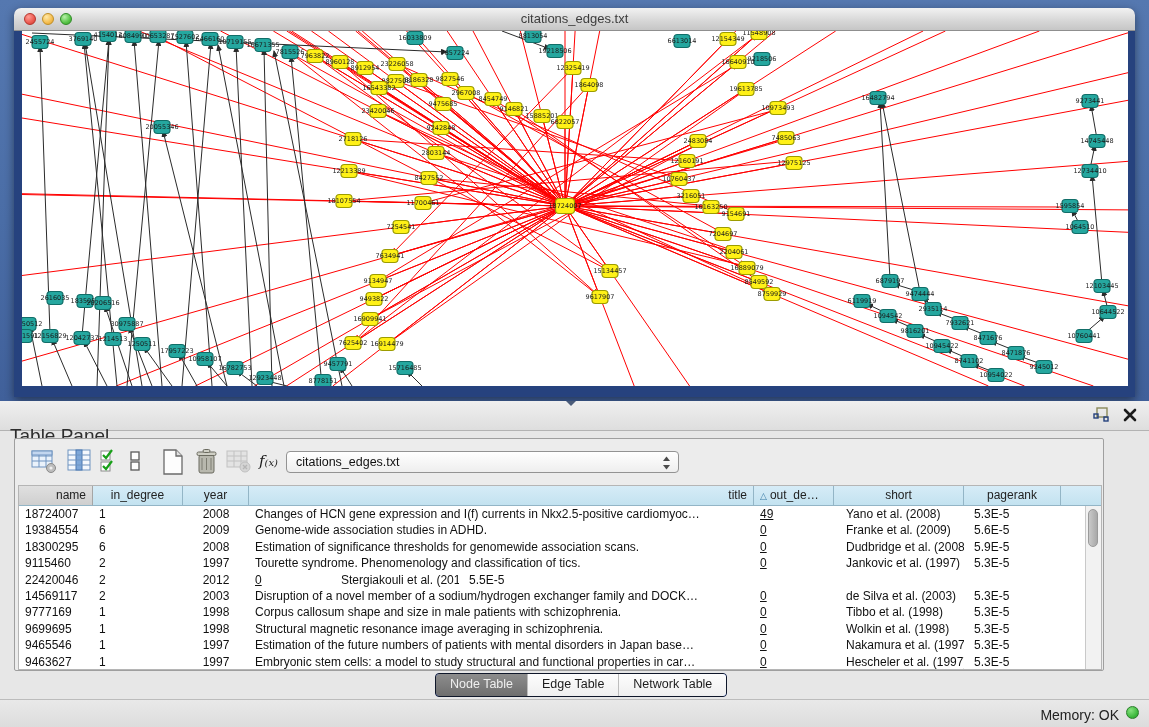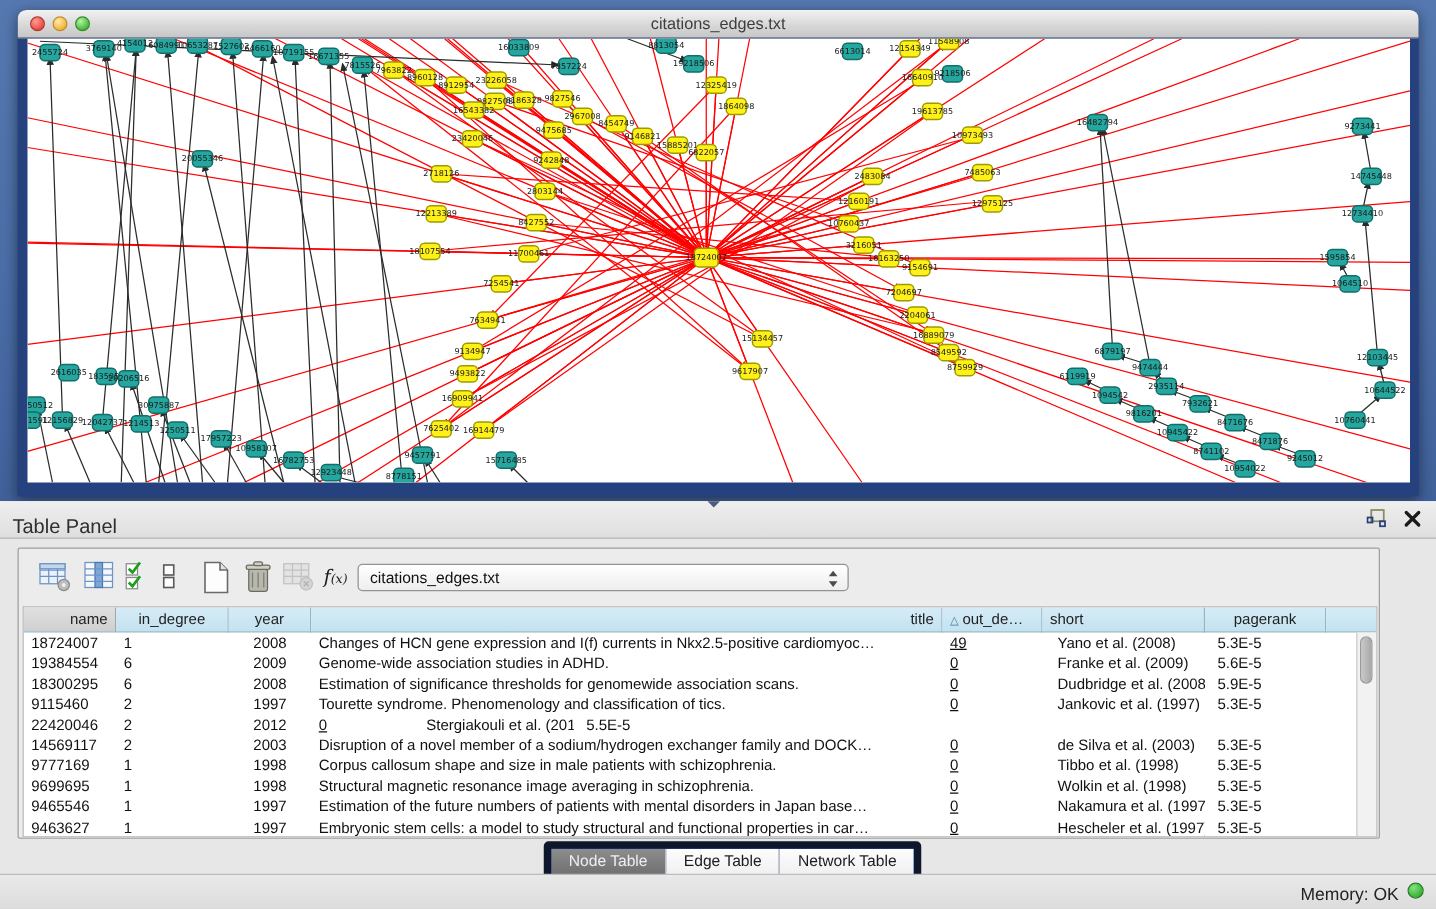--- a/index.html
+++ b/index.html
@@ -21,21 +21,21 @@
   .light.red{background:radial-gradient(circle at 35% 30%,#ff9c94,#ec5a50 60%,#c93b31);border:1px solid #b5342c;}
   .light.yellow{background:radial-gradient(circle at 35% 30%,#ffe9a8,#f5bd4f 60%,#d99a2b);border:1px solid #c08f26;}
   .light.green{background:radial-gradient(circle at 35% 30%,#b7f0a8,#57c447 60%,#3a9e2e);border:1px solid #2f8c26;}
   .net-canvas{position:absolute;left:8px;top:23px;width:1106px;height:355px;background:#ffffff;overflow:hidden;}
   svg text{font-family:"DejaVu Sans",sans-serif;}
   
   .panel{position:absolute;left:0;top:401px;width:1149px;height:326px;background:#e7e7e7;}
   .panel-header{position:absolute;left:0;top:0;width:100%;height:29px;
                 background:linear-gradient(180deg,#efefef,#dedede);
                 border-bottom:1px solid #b3b3b3;}
-  .panel-title{position:absolute;left:10px;top:12px;font-size:16px;color:#2e2e2e;}
+  .panel-title{position:absolute;left:10px;top:24px;font-size:19px;color:#2e2e2e;}
   .splitter-handle{position:absolute;left:566px;top:0px;width:0;height:0;
                    border-left:5px solid transparent;border-right:5px solid transparent;
                    border-top:5px solid #4b5c7a;}
   .panel-header-icons{position:absolute;right:12px;top:6px;display:flex;gap:14px;align-items:center;}
   .content-box{position:absolute;left:14px;top:37px;width:1090px;height:233px;
                background:#ececec;border:1px solid #9f9f9f;border-radius:2px;box-sizing:border-box;}
   .toolbar{position:absolute;left:0;top:0;width:100%;height:46px;}
   .tool{position:absolute;top:9px;cursor:default;}
   .combo{position:absolute;left:271px;top:12px;width:393px;height:22px;box-sizing:border-box;
          background:linear-gradient(180deg,#ffffff,#eeeeee);border:1px solid #939393;border-radius:4px;}
@@ -49,28 +49,28 @@
       font-size:12px;color:#222;line-height:19px;padding:0 6px;white-space:nowrap;overflow:hidden;}
   .th.first{background:linear-gradient(180deg,#e0e0e0,#cfcfcf);border-right:1px solid #a5a5a5;}
   .sort-tri{color:#3a7ca6;font-size:9px;margin-right:3px;}
   .tbody{position:absolute;left:0;top:20px;right:15px;bottom:0;overflow:hidden;}
   .trow{display:flex;height:16.4px;}
   .td{box-sizing:border-box;font-size:12px;color:#111;line-height:16px;
       padding:0 6px;white-space:nowrap;overflow:hidden;}
   .c0{width:74px;} .c1{width:90px;} .c2{width:66px;text-align:center;} .c3{width:505px;}
   .c4{width:80px;text-decoration:underline;} .c5{width:130px;padding-left:12px;} .c6{width:97px;padding-left:10px;}
   .h0{width:74px;text-align:right;} .h1{width:90px;text-align:center;} .h2{width:66px;text-align:center;}
-  .h3{width:505px;text-align:right;} .h4{width:80px;text-align:left;} .h5{width:130px;text-align:left;}
+  .h3{width:505px;text-align:right;} .h4{width:80px;text-align:left;} .h5{width:130px;text-align:center;}
   .h6{width:97px;text-align:center;} .h7{flex:1;border-right:none;}
   .vscroll{position:absolute;right:0;top:20px;bottom:0;width:15px;background:#f2f2f2;border-left:1px solid #c9c9c9;}
   .vthumb{position:absolute;left:2px;top:3px;width:10px;height:38px;border-radius:6px;
           background:linear-gradient(90deg,#c9c9c9,#a8a8a8);border:1px solid #9a9a9a;box-sizing:border-box;}
   
   .tabstrip{position:absolute;left:435px;top:272px;height:22px;display:flex;
-            border:6px solid #0f172a;border-radius:4px;overflow:hidden;background:#1d4ed8;}
+            border:1px solid #0f172a;border-radius:4px;overflow:hidden;background:#1d4ed8;}
   .tabbtn{height:22px;line-height:21px;font-size:12.5px;padding:0 14px;color:#1c1c1c;
           border-right:1px solid #bdbdbd;background:linear-gradient(180deg,#fdfdfd,#efefef);}
   .tabbtn:last-child{border-right:none;}
   .tabbtn.sel{background:linear-gradient(180deg,#8d8d8d,#6e6e6e);color:#efefef;}
   
   .statusbar{position:absolute;left:0;top:298px;width:100%;height:28px;
              background:linear-gradient(180deg,#e9e9e9,#dcdcdc);border-top:1px solid #bcbcbc;}
   .memory{position:absolute;right:30px;top:7px;font-size:14px;color:#222;}
   .memdot{position:absolute;right:10px;top:6px;width:13px;height:13px;border-radius:50%;
           background:radial-gradient(circle at 35% 30%,#86e27e,#3cb83c 65%,#2e8f2e);

